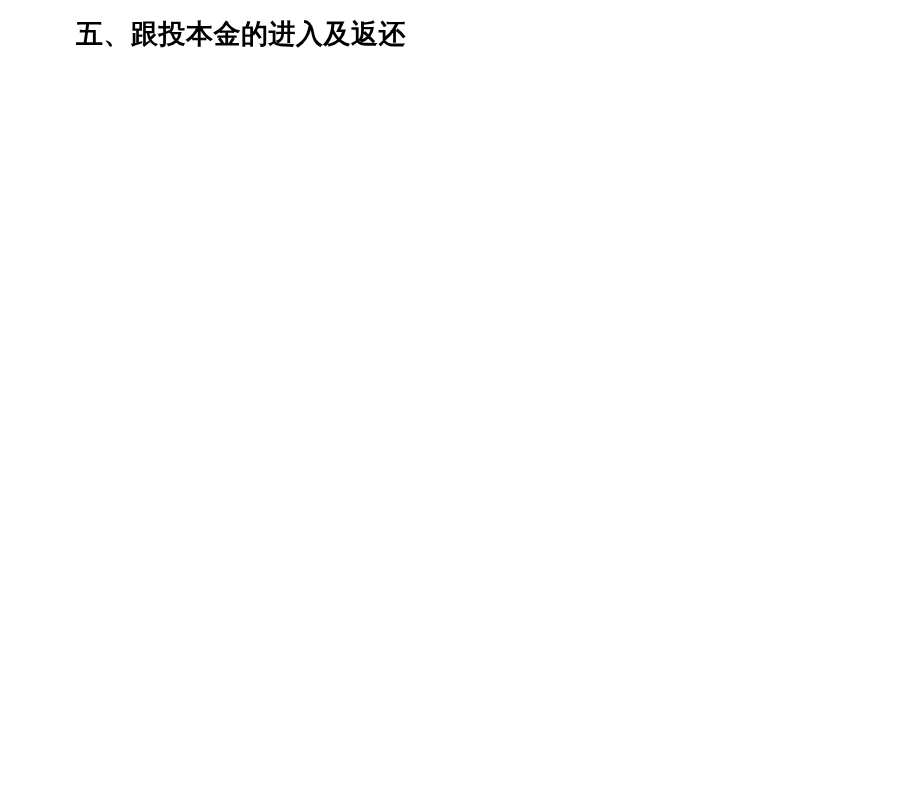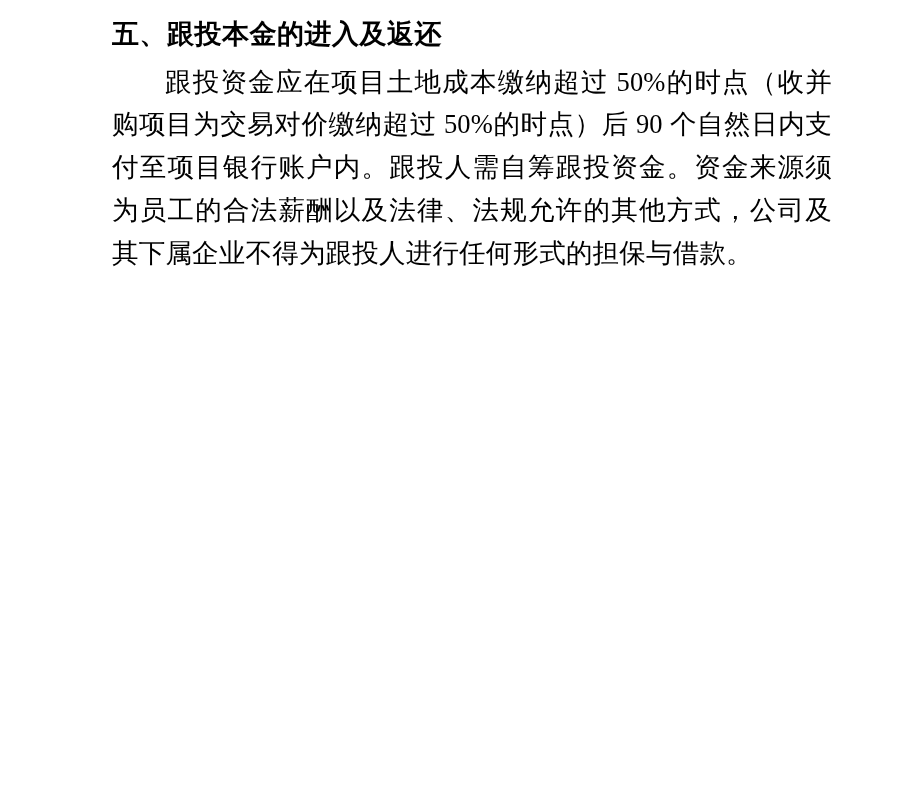--- a/index.html
+++ b/index.html
@@ -11,21 +11,21 @@
     height: 799px;
     background: #ffffff;
     font-family: "Liberation Serif", "DejaVu Serif", serif;
     color: #000000;
     overflow: hidden;
   }
   .page {
     width: 900px;
     height: 612px;
     box-sizing: border-box;
-    padding: 14px 68px 0 112px;
+    padding: 14px 68px 0 76px;
     position: relative;
   }
   .heading {
     font-size: 27px;
     font-weight: bold;
     letter-spacing: 0.5px;
     line-height: 1.5;
     margin: 0 0 6px 0;
     text-align: left;
   }
@@ -40,14 +40,13 @@
   }
   .para.second {
     margin-top: 18px;
   }
 </style>
 </head>
 <body>
 
 <div class="page">
   <h1 class="heading">五、跟投本金的进入及返还</h1>
-  <p class="para">跟投资金应在项目土地成本缴纳超过 50%的时点（收并购项目为交易对价缴纳超过 50%的时点）后 90 个自然日内支付至项目银行账户内。跟投人需自筹跟投资金。资金来源须为员工的合法薪酬以及法律、法规允许的其他方式，公司及其下属企业不得为跟投人进行任何形式的担保与借款。</p>
 </div>
 
 </body></html>

